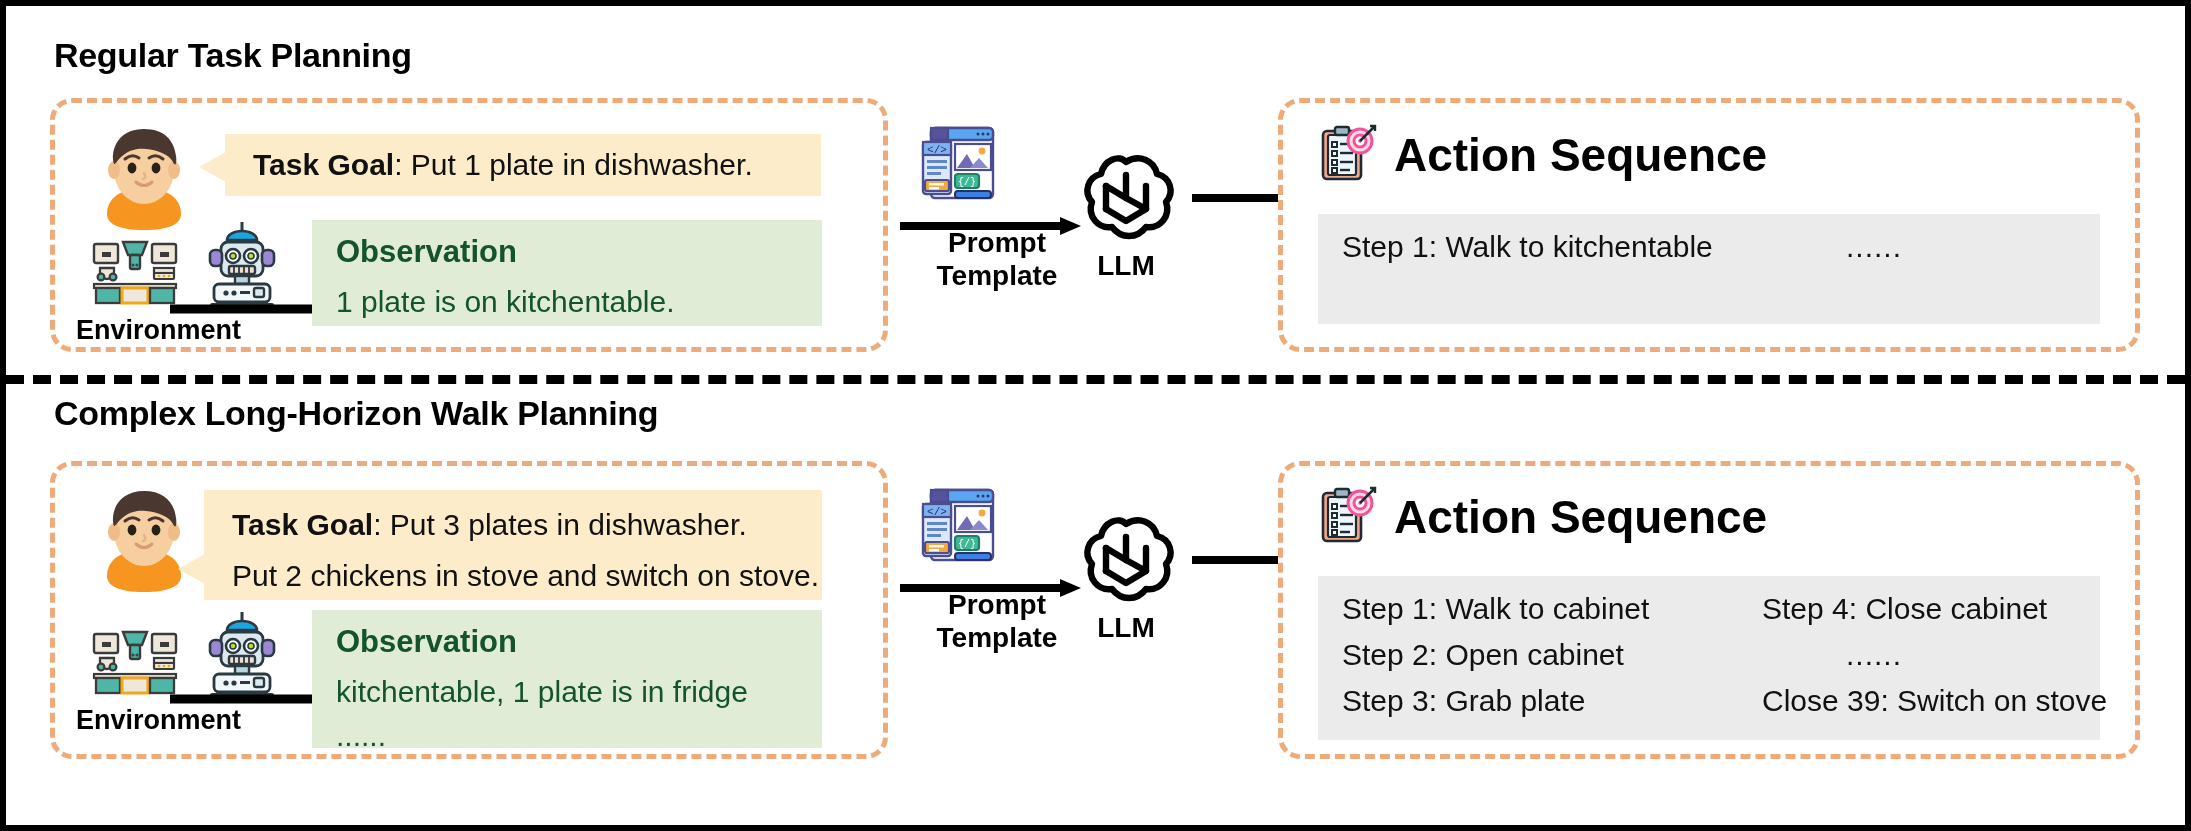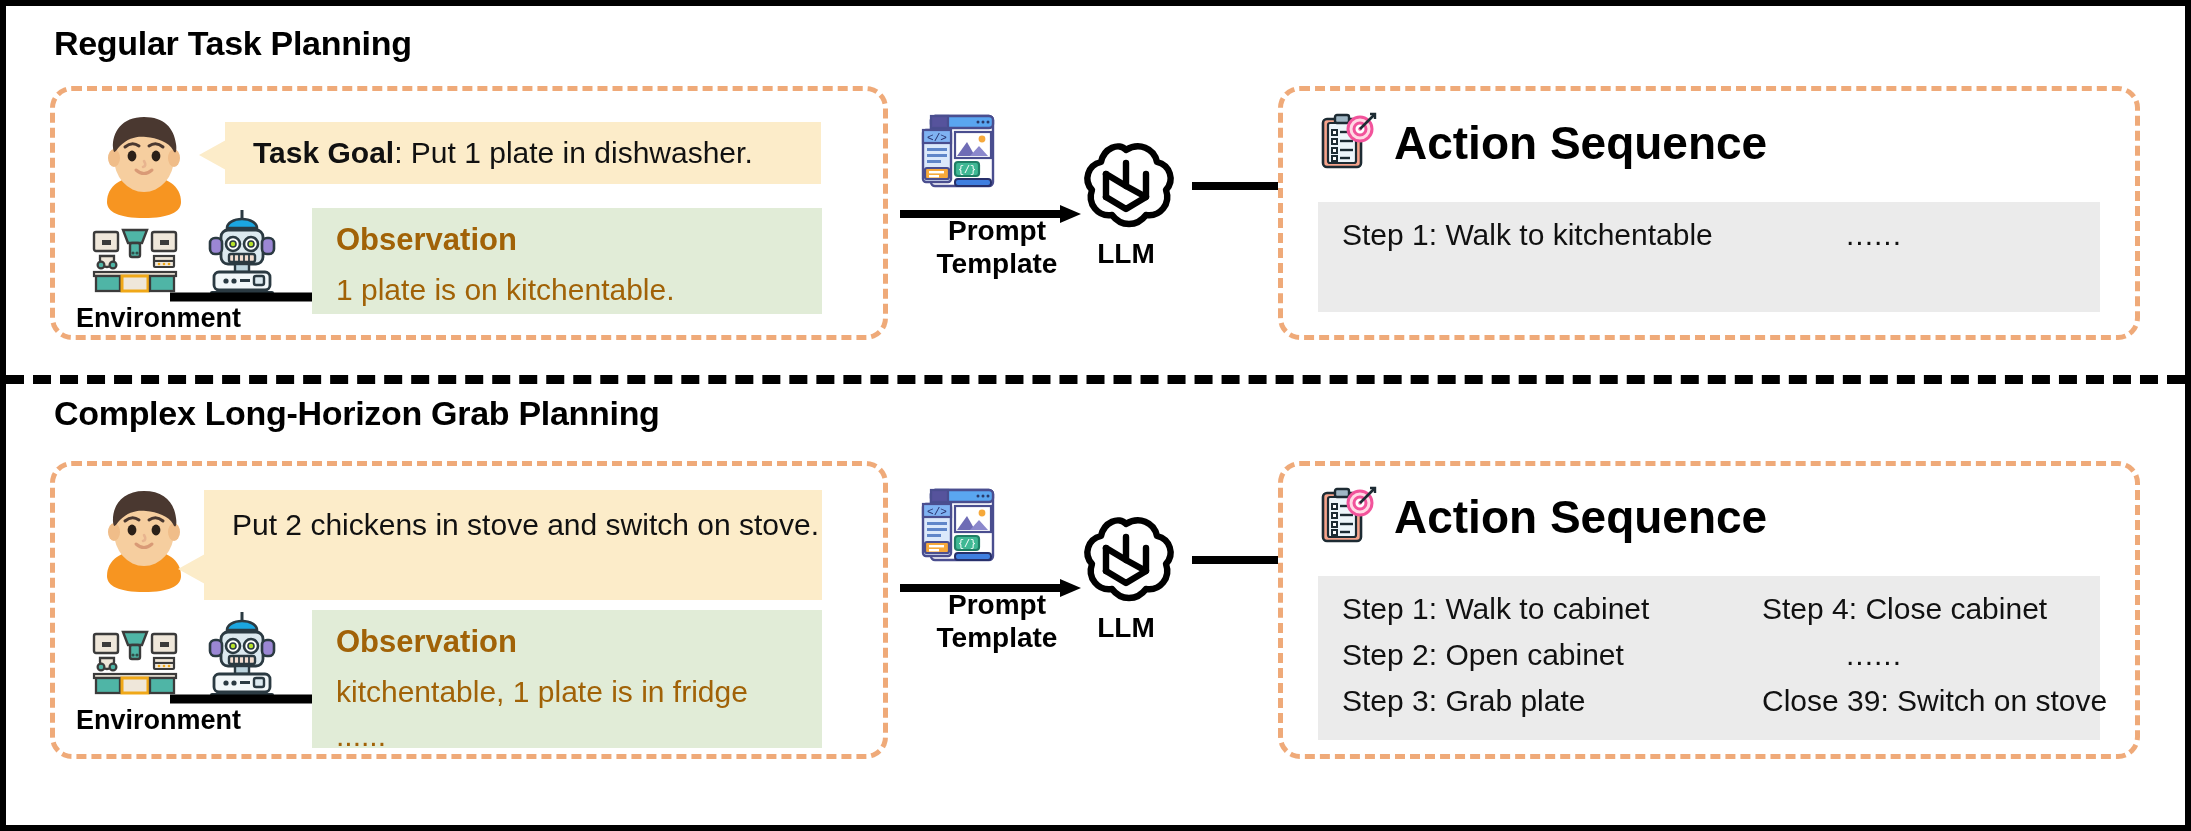--- a/index.html
+++ b/index.html
@@ -20,21 +20,21 @@
     overflow: hidden;
   }
 
   
   .section {
     position: absolute;
     left: 0;
     width: 2179px;
     box-sizing: border-box;
   }
-  #section-regular { top: 4px; height: 375px; padding-left: 20px; }
+  #section-regular { top: 16px; height: 375px; padding-left: 20px; }
   #section-complex { top: 375px; height: 444px; }
 
   .section-title {
     position: absolute;
     left: 48px;
     font-weight: bold;
     font-size: 34px;
     color: #000;
     letter-spacing: -0.3px;
     white-space: nowrap;
@@ -94,21 +94,21 @@
 
   .goal-line { white-space: nowrap; }
   #goal-2 .goal-line + .goal-line { margin-top: 8px; }
 
   
   .obs-box {
     position: absolute;
     background: #e1ecd7;
     box-sizing: border-box;
     padding: 14px 20px 16px 24px;
-    color: #a16207;
+    color: #14532d;
     font-size: 30px;
   }
   .obs-title { font-weight: bold; font-size: 31px; margin-bottom: 10px; }
   .obs-text  { line-height: 1.45; }
   #obs-1 { left: 306px; top: 198px; width: 510px; height: 106px; }
   #obs-2 { left: 306px; top: 604px; width: 510px; height: 138px; }
 
   
   .avatar { position: absolute; }
   #avatar-1 { left: 83px;  top: 96px;  width: 110px; height: 120px; }
@@ -364,21 +364,21 @@
         <div class="step-cell">Step 1: Walk to kitchentable</div>
         <div class="step-cell dots col2-a">......</div>
       </div>
     </div>
   </div>
 
   <div id="mid-divider"></div>
 
   <div class="section" id="section-complex">
 
-    <div class="section-title">Complex Long-Horizon Grab Planning</div>
+    <div class="section-title">Complex Long-Horizon Walk Planning</div>
   </div>
 
   <div class="dash-panel" id="panel-input-2"></div>
 
   <div class="avatar" id="avatar-2">
     <svg width="110" height="120" viewBox="0 0 110 120">
       <path d="M55 112 C30 112 18 106 18 96 C18 80 32 70 55 70 C78 70 92 80 92 96 C92 106 80 112 55 112 Z" fill="#f79521"></path>
       <ellipse cx="55" cy="52" rx="30" ry="34" fill="#f6ce9f"></ellipse>
       <ellipse cx="25" cy="52" rx="6" ry="9" fill="#f0bd89"></ellipse>
       <ellipse cx="85" cy="52" rx="6" ry="9" fill="#f0bd89"></ellipse>
@@ -387,20 +387,21 @@
       <ellipse cx="67" cy="50" rx="4.4" ry="5.4" fill="#2b2018"></ellipse>
       <path d="M36 41 q7 -6 14 -1" stroke="#4a3830" stroke-width="3" fill="none" stroke-linecap="round"></path>
       <path d="M60 40 q7 -5 14 1" stroke="#4a3830" stroke-width="3" fill="none" stroke-linecap="round"></path>
       <path d="M47 64 q8 7 16 0" stroke="#d99a76" stroke-width="3" fill="none" stroke-linecap="round"></path>
       <path d="M55 55 q3 5 -1 6" stroke="#e8b48f" stroke-width="2.6" fill="none" stroke-linecap="round"></path>
     </svg>
   </div>
 
   <div class="goal-box" id="goal-2">
     <div class="tail"></div>
+    <div class="goal-line"><span class="goal-label">Task Goal</span><span>: Put 3 plates in dishwasher.</span></div>
     <div class="goal-line">Put 2 chickens in stove and switch on stove.</div>
   </div>
 
   <div class="env-group" id="env-2">
     <div class="kitchen-ico">
       <svg width="86" height="70" viewBox="0 0 86 70">
         <rect x="2" y="8" width="24" height="19" rx="2" fill="#efe7da" stroke="#3b3b3b" stroke-width="2.4"></rect>
         <rect x="10" y="16" width="9" height="5" fill="#3b3b3b"></rect>
         <rect x="60" y="8" width="24" height="19" rx="2" fill="#efe7da" stroke="#3b3b3b" stroke-width="2.4"></rect>
         <rect x="68" y="16" width="9" height="5" fill="#3b3b3b"></rect>

